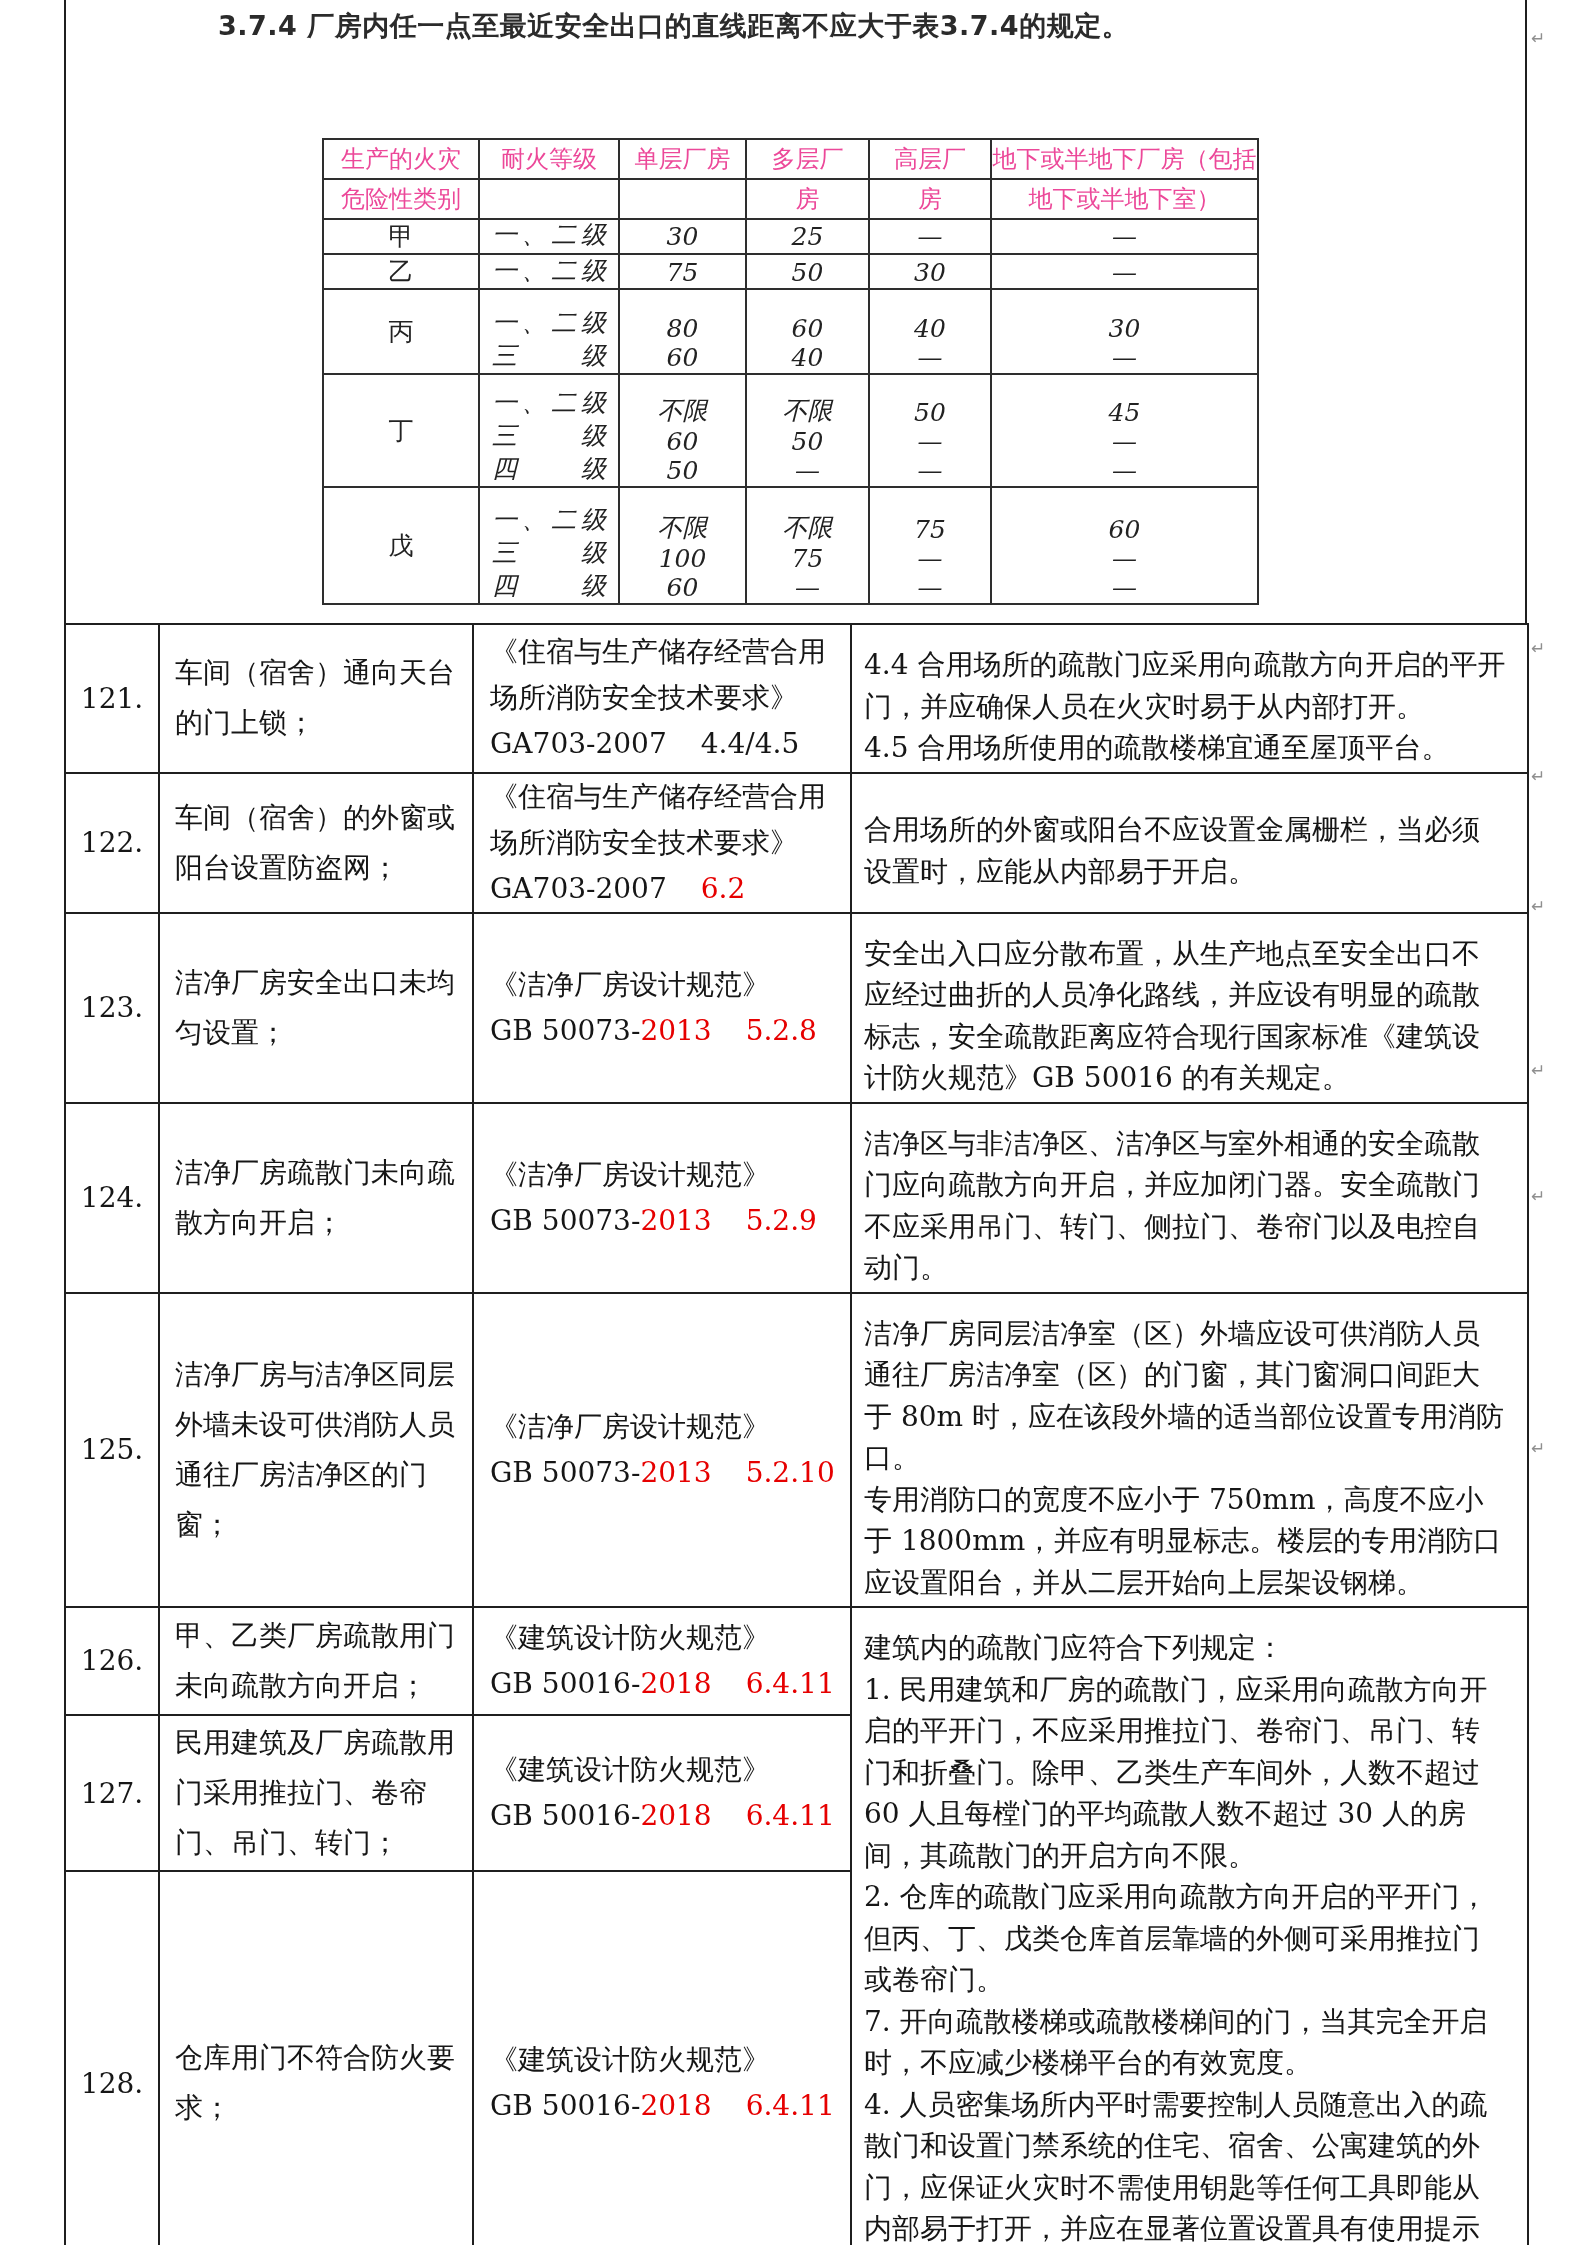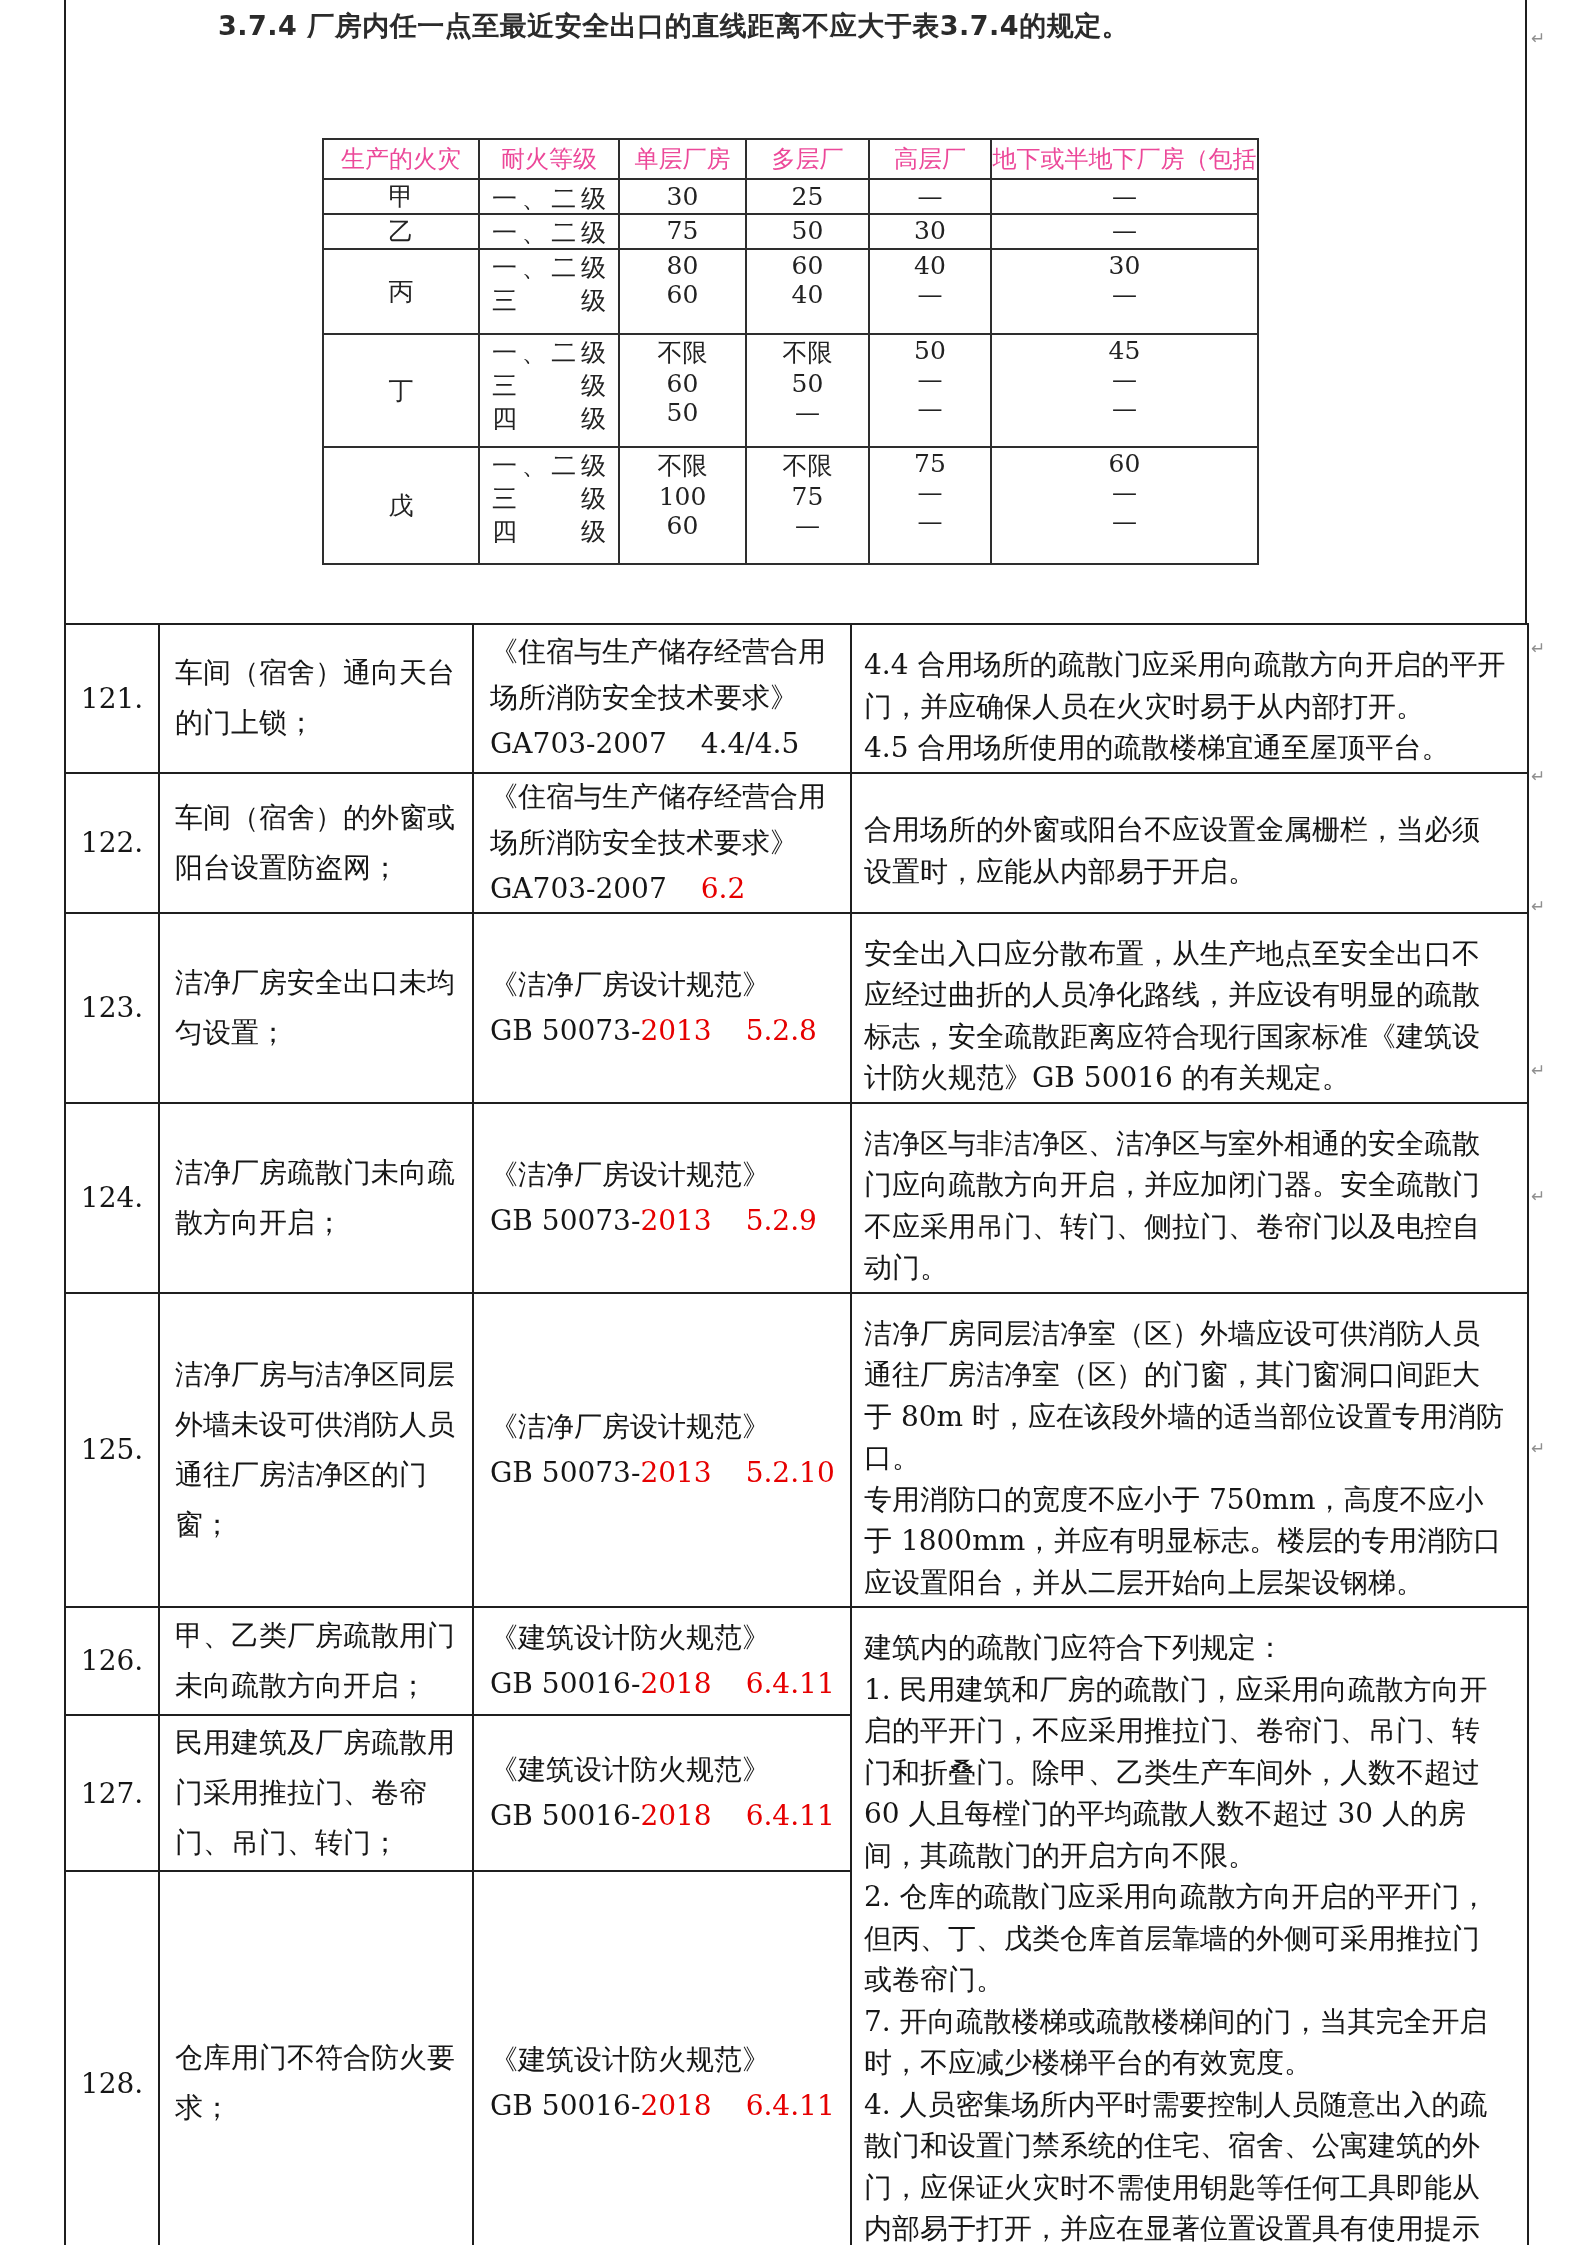--- a/index.html
+++ b/index.html
@@ -13,21 +13,21 @@
             font-weight:700;font-size:27px;color:#2b2b2b;letter-spacing:.5px;}
   .para1{left:152px;top:12px;}
   .para2{left:156px;top:58px;}
   
   .dist-table{position:absolute;left:256px;top:142px;width:935px;
               border-collapse:collapse;table-layout:fixed;}
   .dist-table th,.dist-table td{border:2px solid #2e2e2e;padding:0;text-align:center;
               font-weight:400;vertical-align:middle;overflow:hidden;}
   .dist-table th{font-size:24px;color:#ec4899;}
   .dist-table td{font-size:25px;color:#222;}
-  .cell-lines{display:flex;flex-direction:column;justify-content:flex-start;width:100%;}
+  .cell-lines{display:flex;flex-direction:column;justify-content:flex-end;width:100%;font-style:italic;}
   .grade{display:block;width:114px;margin:0 auto;text-align:justify;text-align-last:justify;}
   
   .issues-table{position:absolute;left:64px;top:623px;width:1463px;
                 border-collapse:collapse;table-layout:fixed;}
   .issues-table td{border:2px solid #1f1f1f;vertical-align:middle;
                    font-size:28px;color:#161616;overflow:hidden;}
   .num-cell{text-align:center;font-size:29px;margin-left:8px;}
   .issue-cell{padding:0 12px 0 15px;line-height:50px;}
   .std-cell{padding:0 6px 0 16px;line-height:46px;font-size:27px;}
   .std-code{white-space:nowrap;}
@@ -56,20 +56,28 @@
       </colgroup>
       <thead>
           <tr style="height:40px">
             <th>生产的火灾</th>
             <th>耐火等级</th>
             <th>单层厂房</th>
             <th>多层厂</th>
             <th>高层厂</th>
             <th>地下或半地下厂房（包括</th>
           </tr>
+          <tr style="height:40px">
+            <th>危险性类别</th>
+            <th></th>
+            <th></th>
+            <th>房</th>
+            <th>房</th>
+            <th>地下或半地下室）</th>
+          </tr>
         </thead>
       <tbody>
           <tr style="height:33px">
             <td>甲</td>
             <td>
               <div class="cell-lines" style="height:29px">
                 <span class="grade">一、二级</span>
               </div>
             </td>
             <td>

